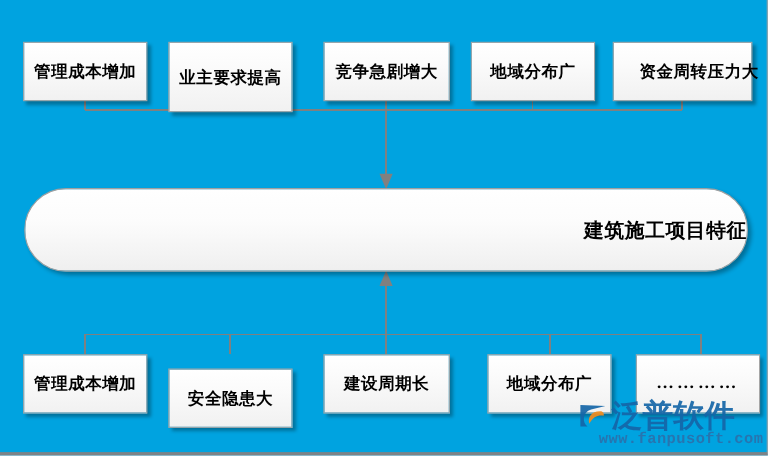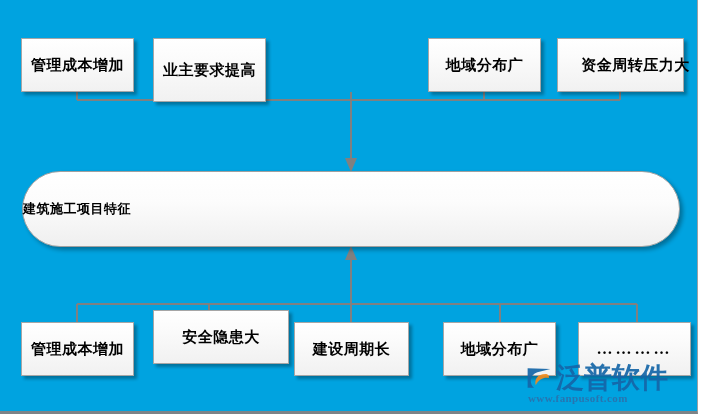--- a/index.html
+++ b/index.html
@@ -64,23 +64,23 @@
   
   .center-node {
     position: absolute;
     box-sizing: border-box;
     border: 1px solid #a0a0a0;
     border-radius: 999px;
     background: linear-gradient(to bottom, #ffffff 0%, #fcfcfc 40%, #efefef 100%);
     box-shadow: 3px 3px 4px rgba(0,0,0,0.32);
     display: flex;
     align-items: center;
-    justify-content: flex-start;
+    justify-content: flex-end;
     color: #000000;
-    font-size: 13px;
+    font-size: 18px;
     font-weight: 700;
     letter-spacing: 0.5px;
     white-space: nowrap;
     font-family: "Liberation Serif", "DejaVu Serif", serif;
   }
 
   .ellipsis-node {
     letter-spacing: 3px;
     font-size: 16px;
   }
@@ -107,27 +107,28 @@
   }
   .wm-text {
     font-family: "Liberation Sans", "DejaVu Sans", sans-serif;
     font-size: 28px;
     font-weight: 700;
     color: #1566a8;
     letter-spacing: 0px;
     line-height: 26px;
   }
   .wm-url {
-    font-family: Liberation Serif, serif;
-    font-size: 11px;
+    font-family: Liberation Mono, monospace;
+    font-size: 14px;
     font-weight: 700;
     color: #2a72ad;
     letter-spacing: 0.4px;
     margin-top: 1px;
     margin-left: 2px;
+    text-align: right;
   }
 </style>
 </head>
 <body>
 
 <div id="canvas">
 
   <div class="bg-panel"></div>
 
   <svg class="connectors" viewBox="0 0 702 419" width="702" height="419">
@@ -160,38 +161,41 @@
   </svg>
 
   <div class="node" style="left:21px;  top:38px; width:113px; height:54px;">
     <span>管理成本增加</span>
   </div>
 
   <div class="node" style="left:153px; top:38px; width:113px; height:64px;">
     <span>业主要求提高</span>
   </div>
 
+  <div class="node" style="left:294px; top:38px; width:115px; height:54px;">
+    <span>竞争急剧增大</span>
+  </div>
 
   <div class="node" style="left:428px; top:38px; width:113px; height:54px;">
     <span>地域分布广</span>
   </div>
 
   <div class="node" style="left:557px; top:38px; width:127px; height:54px;padding-left:30px;">
     <span>资金周转压力大</span>
   </div>
 
   <div class="center-node" style="left:22px; top:171px; width:658px; height:76px;">
     <span>建筑施工项目特征</span>
   </div>
 
   <div class="node" style="left:21px;  top:322px; width:113px; height:54px;">
     <span>管理成本增加</span>
   </div>
 
-  <div class="node" style="left:153px; top:310px; width:136px; height:54px;">
+  <div class="node" style="left:153px; top:335px; width:113px; height:54px;">
     <span>安全隐患大</span>
   </div>
 
   <div class="node" style="left:294px; top:322px; width:115px; height:54px;justify-content:center;">
     <span>建设周期长</span>
   </div>
 
   <div class="node" style="left:443px; top:322px; width:113px; height:54px;">
     <span>地域分布广</span>
   </div>

